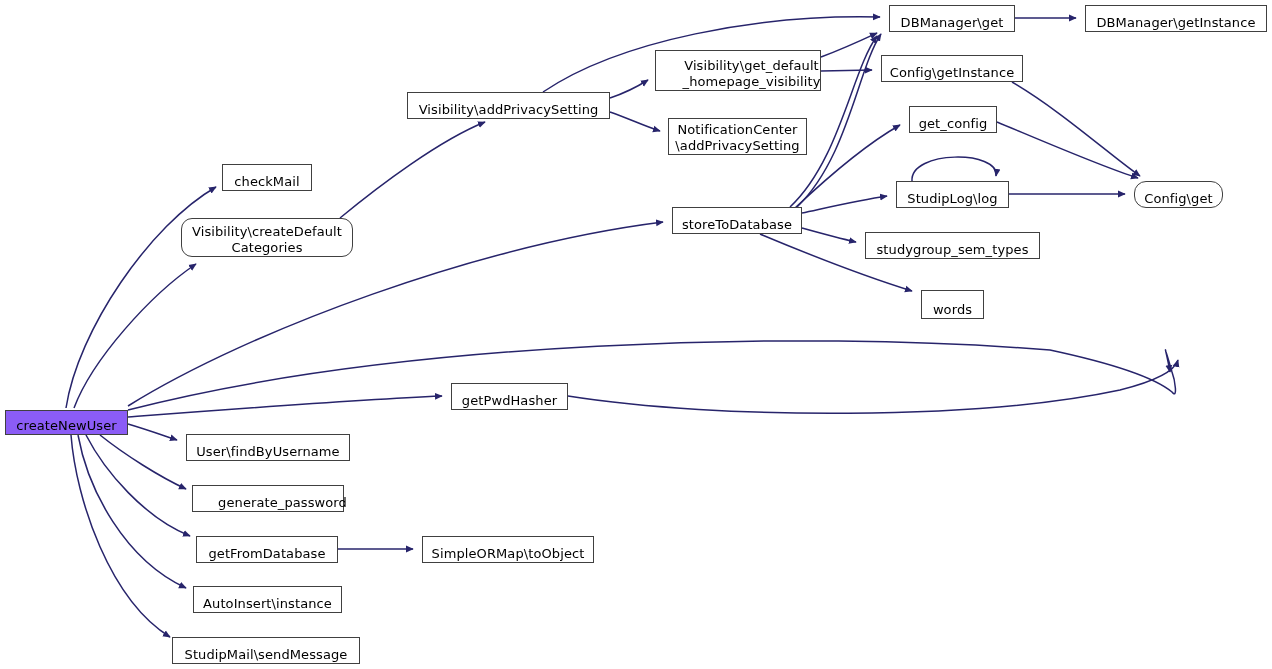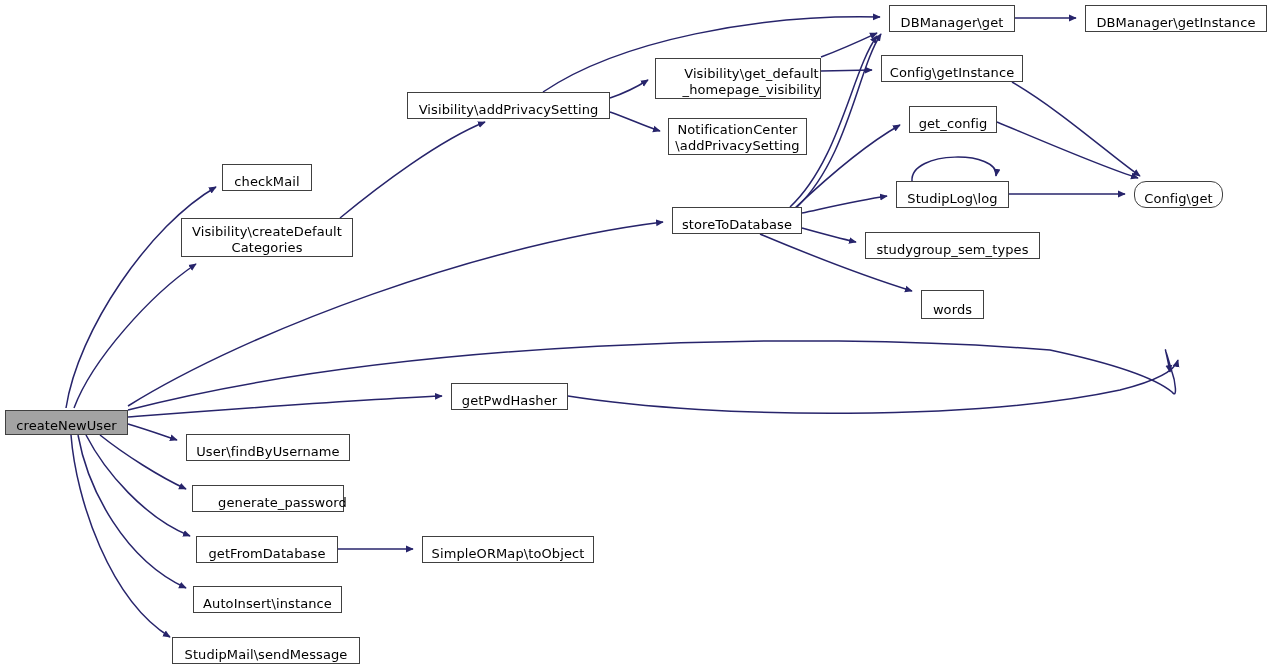--- a/index.html
+++ b/index.html
@@ -32,21 +32,21 @@
     line-height: 1.25;
     display: flex;
     align-items: flex-end;
     justify-content: center;
     text-align: center;
     white-space: pre-line;
     letter-spacing: 0.1px;
     z-index: 5;
   }
   .node.highlight {
-    background: #a3a3a3;
+    background: #8b5cf6;
     border: 1px solid #404040;
   }
   .node-label {
     display: block;
     white-space: pre-line;
     padding: 0 4px;
   }
 </style>
 </head>
 <body>
@@ -86,24 +86,24 @@
         <path d="M78,435 C88,490 125,560 186,588" marker-end="url(#arrowhead)" stroke="#27246b"></path>
         <path d="M71,435 C76,500 110,600 170,637" marker-end="url(#arrowhead)" stroke="#27246b"></path>
         <path d="M338,549 L413,549" marker-end="url(#arrowhead)" stroke="#27246b"></path>
         <path d="M128,410 C400,340 800,330 1050,350 C1120,365 1155,378 1172,392 C1178,400 1175,380 1172,372 C1170,365 1168,358 1166,352 C1164,344 1168,360 1170,372" marker-end="url(#arrowhead)" stroke="#27246b"></path>
         <path d="M568,396 C720,420 980,420 1120,390 C1160,380 1175,370 1178,360" marker-end="url(#arrowhead)" stroke="#27246b"></path>
       </g>
   </svg>
   <div id="node-group">
       <div class="node highlight" style="left: 5px; top: 410px; width: 123px; height: 25px;"><span class="node-label">createNewUser</span></div>
       <div class="node" style="left: 222px; top: 164px; width: 90px; height: 27px;"><span class="node-label">checkMail</span></div>
-      <div class="node" style="left: 181px; top: 218px; width: 172px; height: 39px;"><span class="node-label">Visibility\createDefault
+      <div class="node" style="left: 181px; top: 218px; width: 172px; height: 39px; border-radius: 11px;"><span class="node-label">Visibility\createDefault
 Categories</span></div>
       <div class="node" style="left: 407px; top: 92px; width: 203px; height: 27px;"><span class="node-label">Visibility\addPrivacySetting</span></div>
-      <div class="node" style="left: 655px; top: 58px; width: 166px; height: 41px; padding-left: 27px;"><span class="node-label">Visibility\get_default
+      <div class="node" style="left: 655px; top: 50px; width: 166px; height: 41px; padding-left: 27px;"><span class="node-label">Visibility\get_default
 _homepage_visibility</span></div>
       <div class="node" style="left: 668px; top: 118px; width: 139px; height: 37px;"><span class="node-label">NotificationCenter
 \addPrivacySetting</span></div>
       <div class="node" style="left: 889px; top: 5px; width: 126px; height: 27px;"><span class="node-label">DBManager\get</span></div>
       <div class="node" style="left: 1085px; top: 5px; width: 182px; height: 27px;"><span class="node-label">DBManager\getInstance</span></div>
       <div class="node" style="left: 881px; top: 55px; width: 142px; height: 27px;"><span class="node-label">Config\getInstance</span></div>
       <div class="node" style="left: 672px; top: 207px; width: 130px; height: 27px;"><span class="node-label">storeToDatabase</span></div>
       <div class="node" style="left: 909px; top: 106px; width: 88px; height: 27px;"><span class="node-label">get_config</span></div>
       <div class="node" style="left: 896px; top: 181px; width: 113px; height: 27px;"><span class="node-label">StudipLog\log</span></div>
       <div class="node" style="left: 865px; top: 232px; width: 175px; height: 27px;"><span class="node-label">studygroup_sem_types</span></div>

